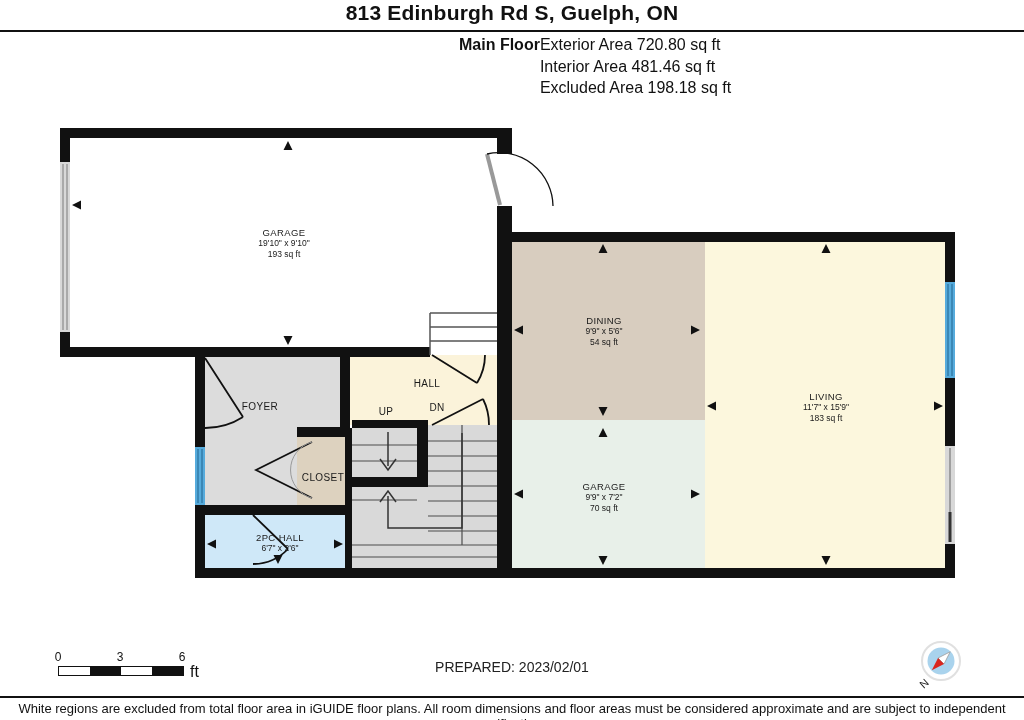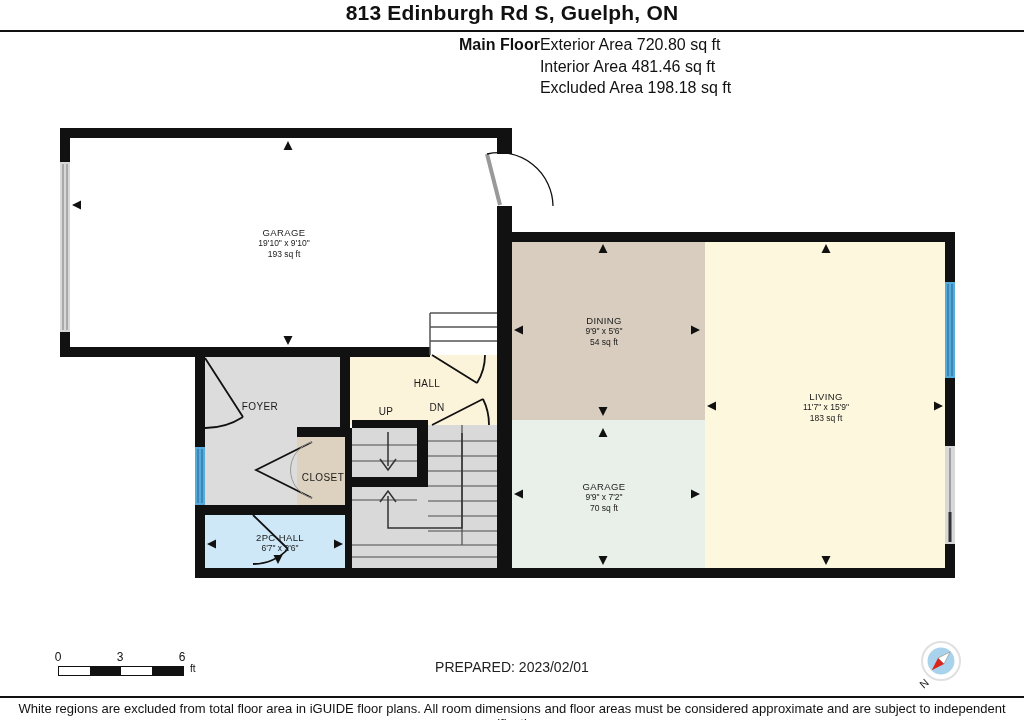--- a/index.html
+++ b/index.html
@@ -20,21 +20,21 @@
   .small-label{position:absolute;transform:translate(-50%,-50%);font-size:10px;
                letter-spacing:.4px;color:#1a1a1a;white-space:nowrap;}
   .scale-wrap{position:absolute;left:58px;top:650px;width:140px;}
   .scale-nums{position:relative;height:14px;font-size:12px;color:#111;}
   .scale-nums span{position:absolute;transform:translateX(-50%);}
   .scale-bar{position:relative;margin-top:2px;width:124px;height:8px;
              border:1px solid #111;display:flex;}
   .scale-bar i{flex:1;display:block;}
   .scale-bar i:nth-child(1),.scale-bar i:nth-child(3){background:#fff;}
   .scale-bar i:nth-child(2),.scale-bar i:nth-child(4){background:#111;}
-  .scale-ft{position:absolute;left:132px;top:13px;font-size:10px;text-align:center;}
+  .scale-ft{position:absolute;left:132px;top:13px;font-size:16px;text-align:center;}
   .prepared{position:absolute;left:50%;transform:translateX(-50%);top:659px;
             font-size:14px;font-weight:500;color:#222;white-space:nowrap;}
   .watermark{position:absolute;left:50%;transform:translateX(-50%);top:678px;
              font-size:18px;font-weight:bold;letter-spacing:1.5px;color:#cacaca;
              white-space:nowrap;z-index:1;}
   .ftr-rule{position:absolute;left:0;right:0;top:696px;height:2px;background:#111;z-index:2;}
   .disclaimer{position:absolute;left:0;right:0;top:701px;text-align:center;
               font-size:13px;color:#111;z-index:3;}
 </style>
 </head>

